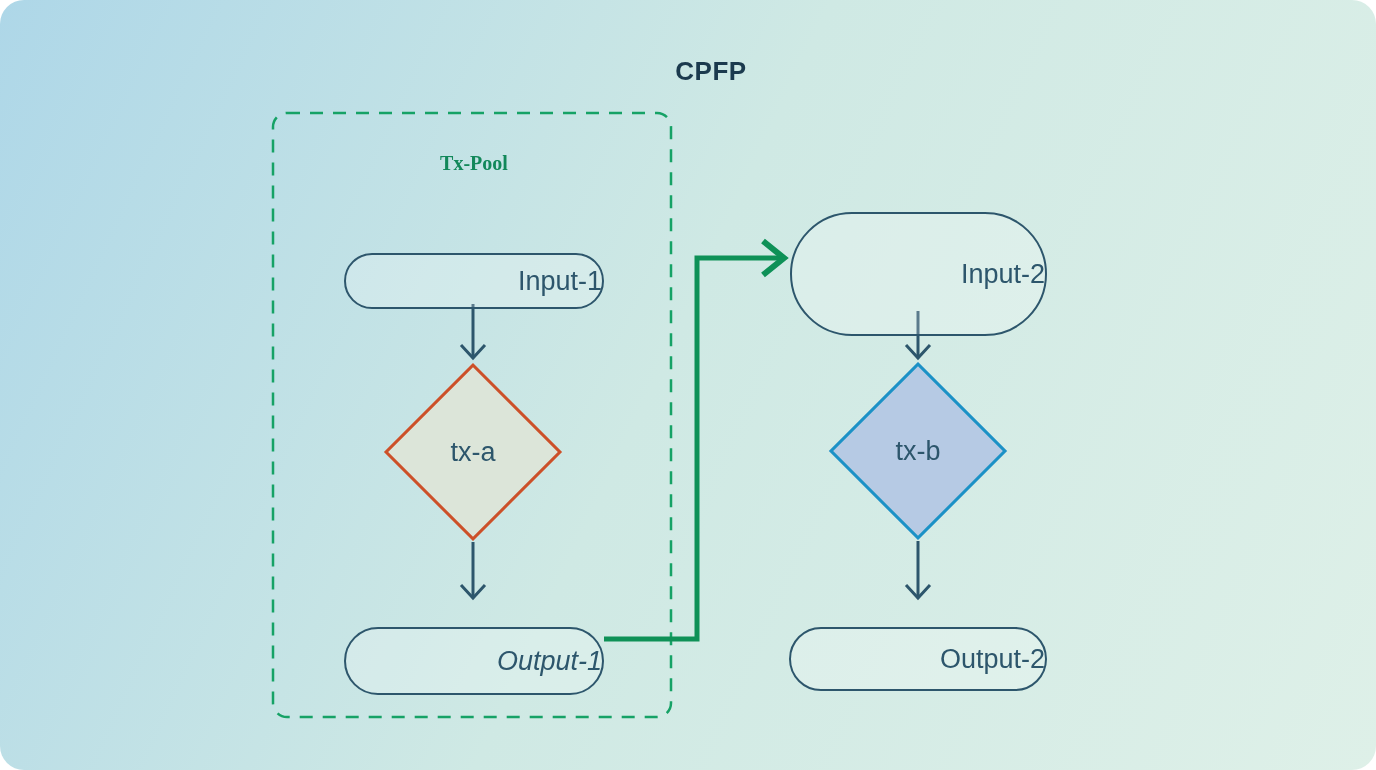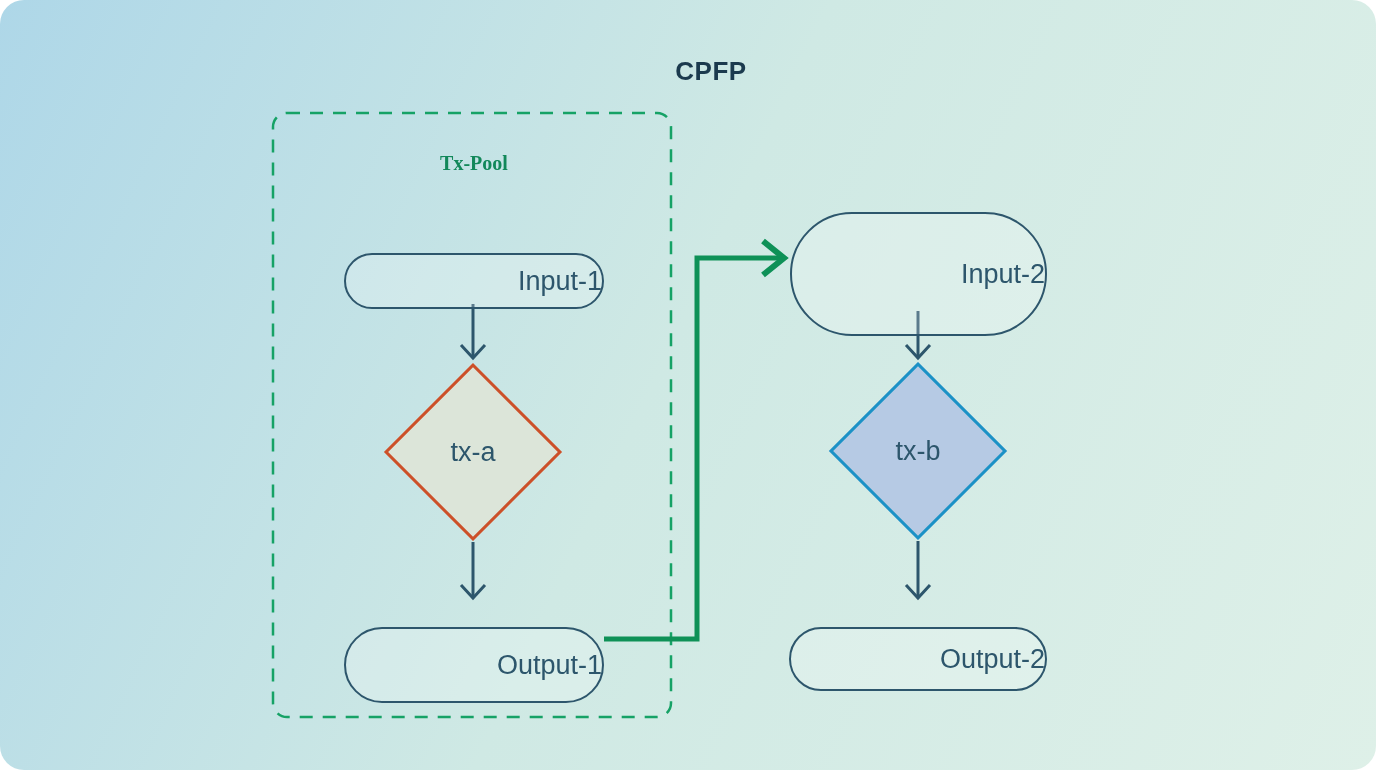--- a/index.html
+++ b/index.html
@@ -58,21 +58,21 @@
     flex-direction: column;
     align-items: flex-end;
     justify-content: center;
     font-size: 27px;
     color: var(--node-text, #2d566c);
     line-height: 44px;
     margin-top: 26px;
   }
 
   .pill-input1  { left: 344px; top: 227px; width: 260px; height: 56px; border-radius: 38px; }
-  .pill-output1 { left: 344px; top: 601px; width: 260px; height: 76px; border-radius: 38px; }
+  .pill-output1 { left: 344px; top: 601px; width: 260px; height: 68px; border-radius: 38px; font-style: italic; }
   .pill-input2  { left: 790px; top: 186px; width: 257px; height: 124px; border-radius: 62px; }
   .pill-output2 { left: 789px; top: 601px; width: 258px; height: 64px; border-radius: 38px; }
 
   .diamond {
     position: absolute;
     width: 126px;
     height: 126px;
     box-sizing: border-box;
     transform: rotate(45deg);
   }

